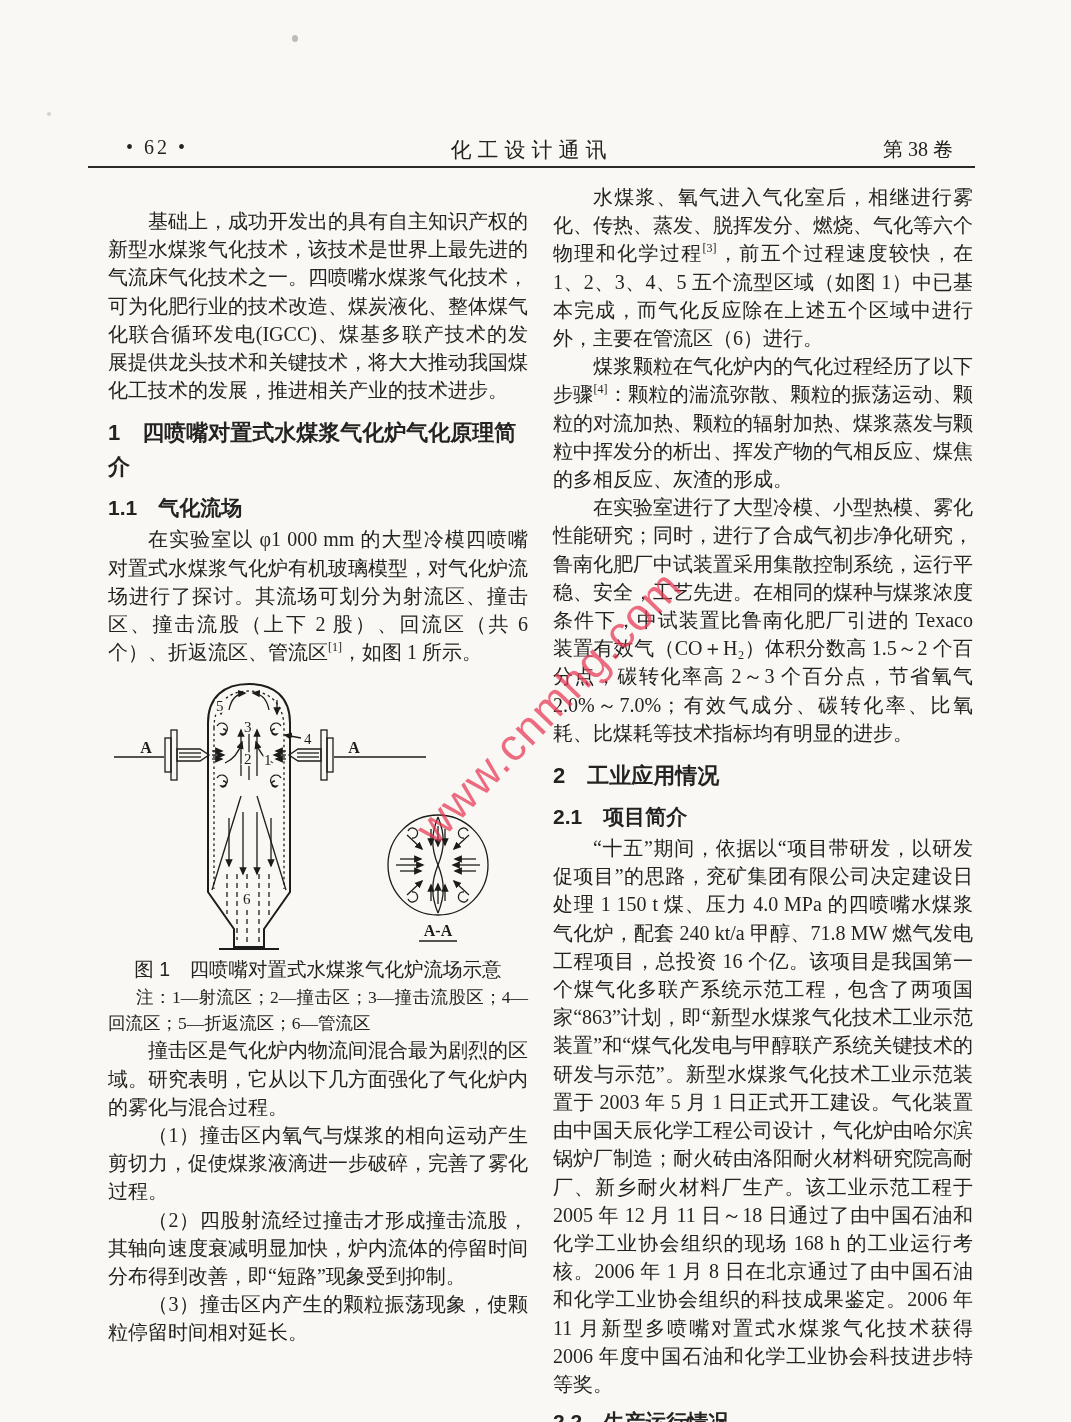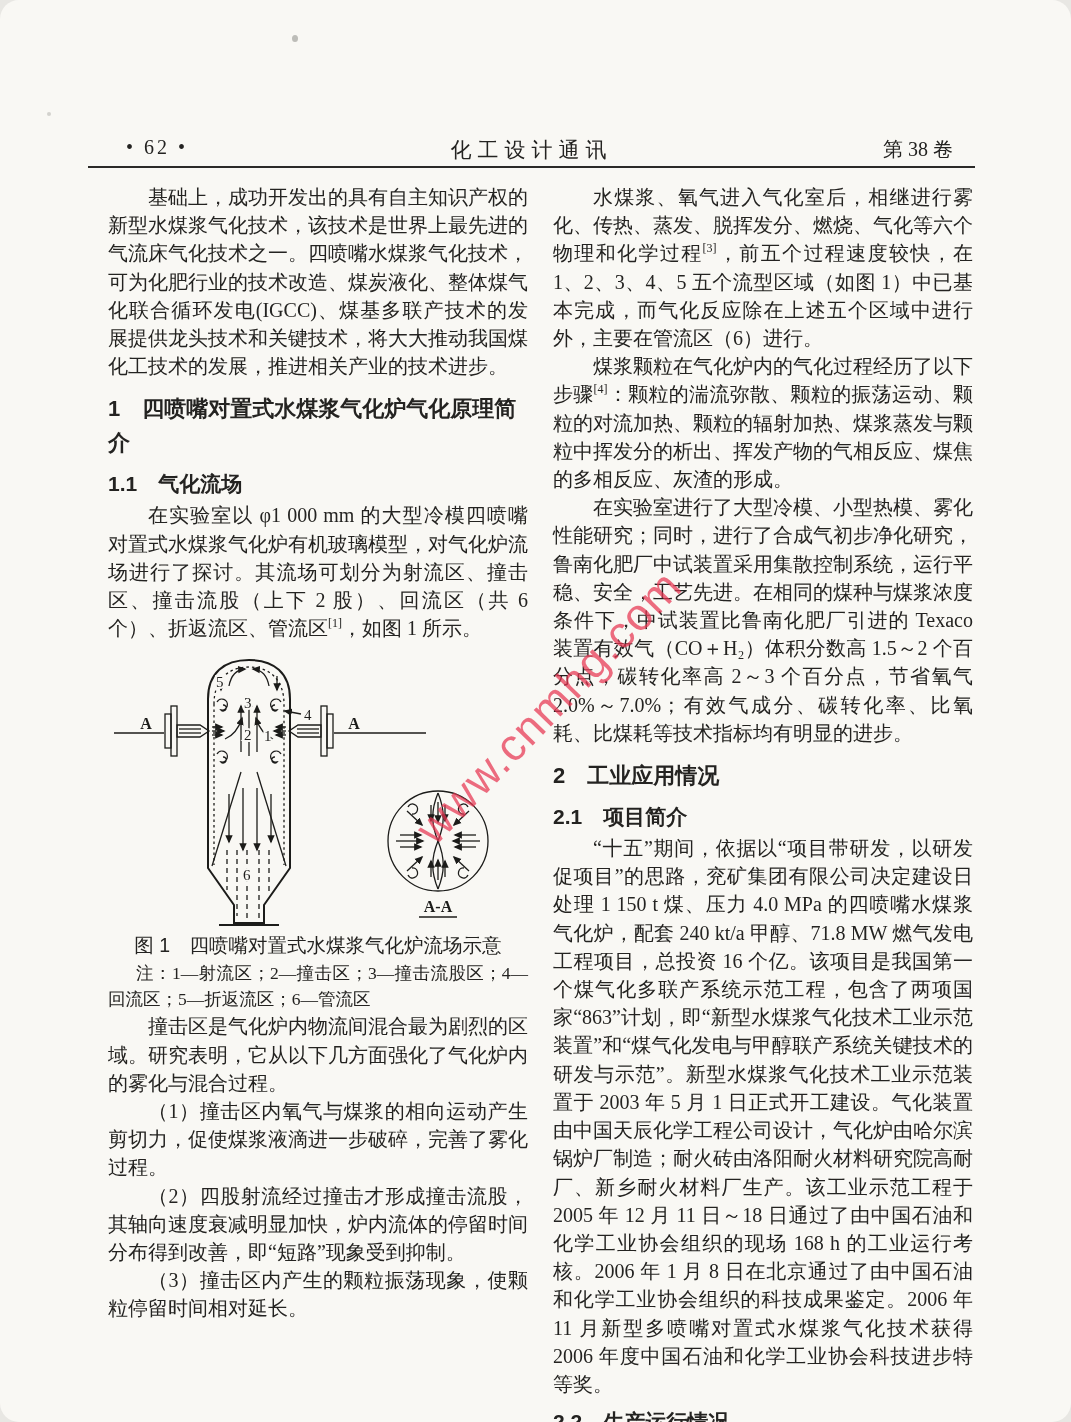--- a/index.html
+++ b/index.html
@@ -1,31 +1,30 @@
 <!DOCTYPE html>
 <html><head>
 <meta charset="utf-8">
 <style>
   html,body { margin:0; padding:0; background:#e8e7e3; }
   .page {
     position:relative; width:1071px; height:1422px; margin:0 auto;
     background:#f9f8f4; color:#242321; overflow:hidden;
     font-family:"Liberation Serif","DejaVu Serif",serif;
-    border-radius:19px;
   }
   
   .header { position:absolute; top:136px; left:88px; width:887px; height:26px; font-size:20px; }
   .page-num { position:absolute; left:38px; top:0; letter-spacing:3px; }
   .journal-title { position:absolute; left:0; right:0; top:0; text-align:center; font-size:21px; letter-spacing:6px; }
   .volume { position:absolute; right:22px; top:0; font-size:20px; }
   .header-rule { position:absolute; top:166px; left:88px; width:887px; height:0; border-top:2.2px solid #2b2a28; }
   
   .col { position:absolute; top:183px; width:420px; font-size:20px; line-height:28.2px;
          text-align:justify; text-justify:inter-ideograph; }
-  .col-left  { left:108px; }
+  .col-left  { left:108px;margin-top:24px; }
   .col-right { left:553px; }
   .col p { margin:0; text-indent:2em; }
   sup.ref { font-size:12px; line-height:0; vertical-align:super; letter-spacing:0; }
   .sec {
     font-family:"Liberation Sans","DejaVu Sans",sans-serif; font-weight:bold;
     font-size:22px; line-height:34px; margin:12px 0 2px 0; text-indent:0; text-align:left;
   }
   .subsec {
     font-family:"Liberation Sans","DejaVu Sans",sans-serif; font-weight:bold;
     font-size:21px; line-height:30px; margin:9px 0 2px 0; text-indent:0; text-align:left;

